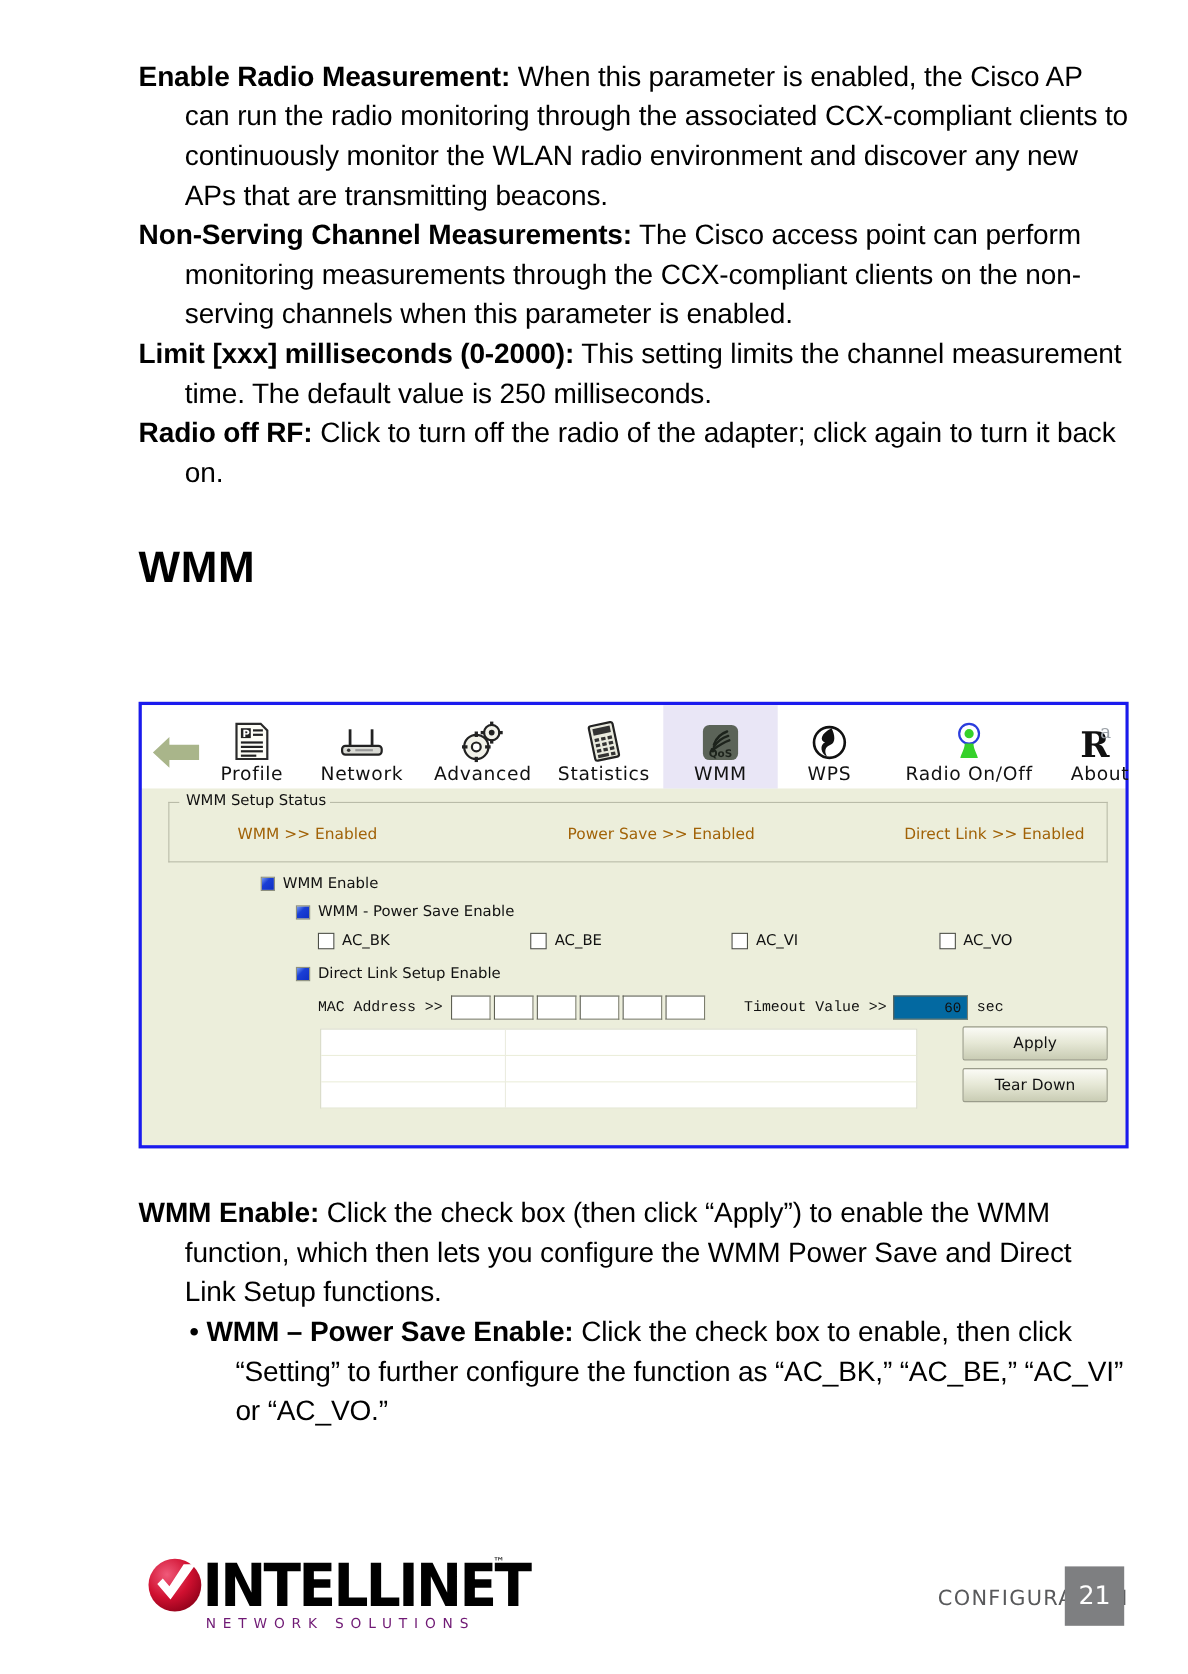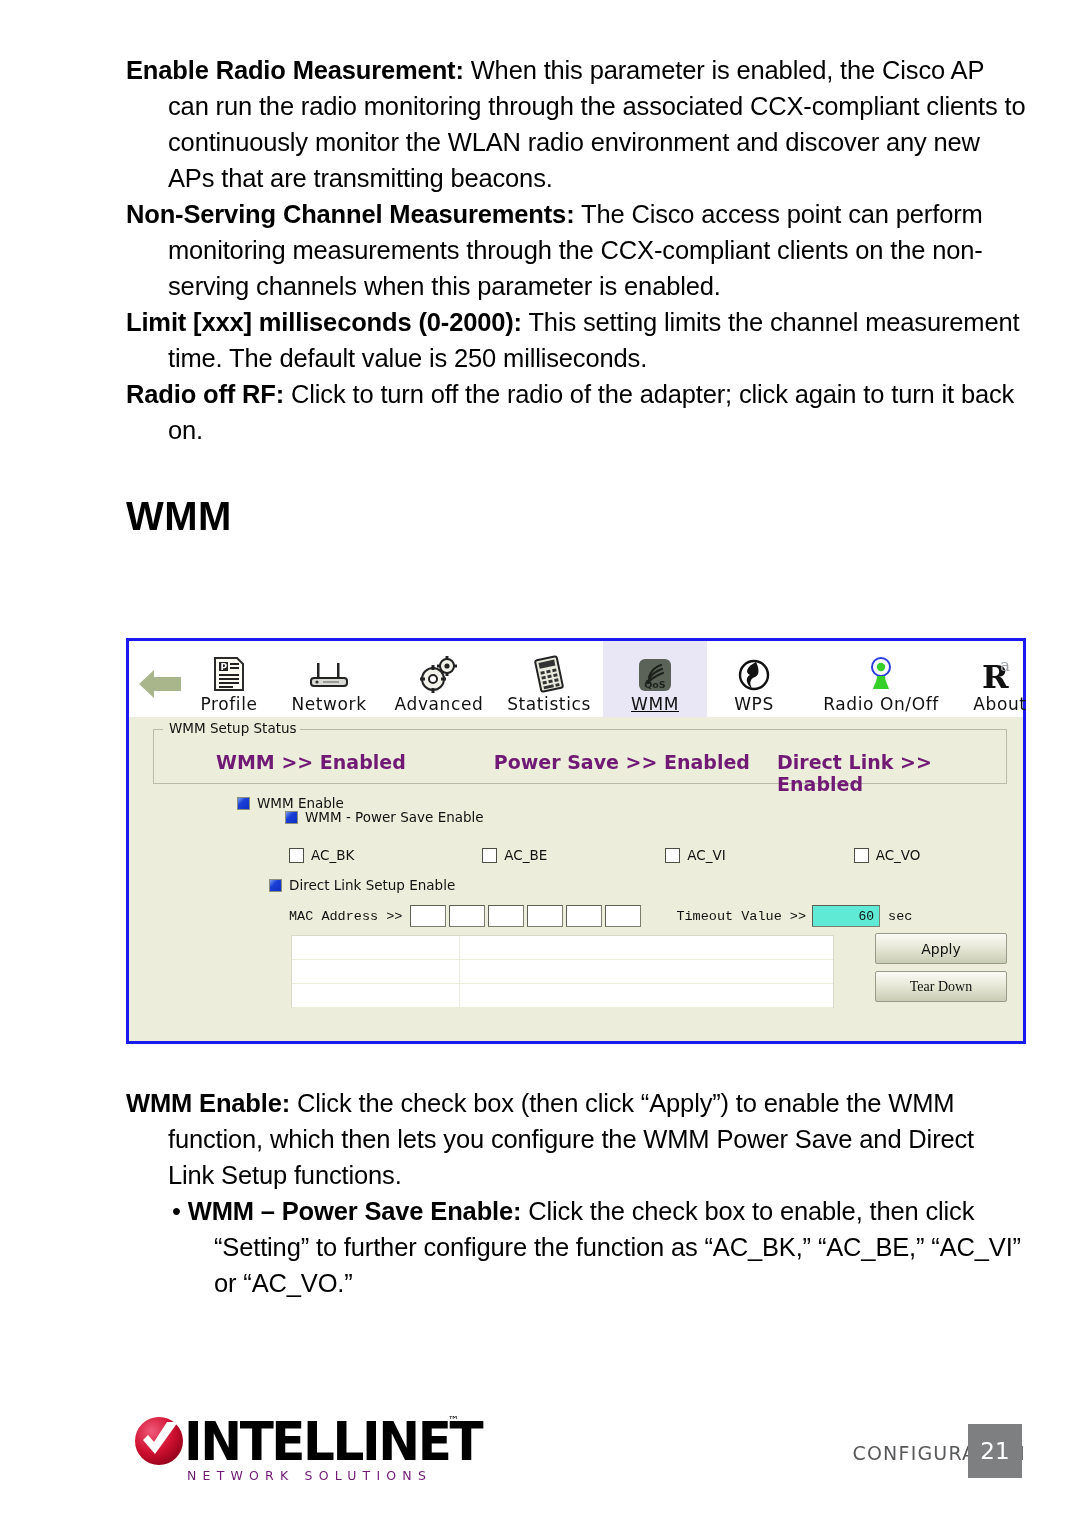--- a/index.html
+++ b/index.html
@@ -105,21 +105,21 @@
     letter-spacing: 0.6px;
     line-height: 22px;
     white-space: nowrap;
     font-family: "DejaVu Sans", sans-serif;
   }
 
   .tab-profile   { width: 92px; }
   .tab-network   { width: 108px; }
   .tab-advanced  { width: 112px; }
   .tab-statistics{ width: 108px; }
-  .tab-wmm       { width: 104px; text-decoration: underline; }
+  .tab-wmm       { width: 104px; }
   .tab-wps       { width: 94px; }
   .tab-radio     { width: 160px; }
   .tab-about     { width: 78px; }
 
   
   .panel-body {
     position: relative;
     height: 324px;
     background: #eceedb;
   }
@@ -160,24 +160,23 @@
     color: #111;
     font-family: "DejaVu Sans", sans-serif;
     z-index: 2;
     white-space: nowrap;
   }
   .status-row {
     position: absolute;
     left: 0; right: 0;
     top: 22px;
     display: flex;
-    font-size: 19px;
-    font-family: "DejaVu Sans", sans-serif;
-    color: #701a75;
-    font-weight: bold;
+    font-size: 14px;
+    font-family: "DejaVu Sans", sans-serif;
+    color: #a16207;
   }
   .status-row .s1 { margin-left: 62px; width: 300px; }
   .status-row .s2 { width: 306px; }
   .status-row .s3 { }
 
   
   .cbrow {
     position: absolute;
     display: flex;
     align-items: center;
@@ -198,21 +197,21 @@
     background: linear-gradient(135deg, #7a9ef0 0%, #1a3fd6 38%, #0f2fc4 100%);
   }
   .cb.unchecked {
     border: 1.5px solid #4d4f46;
     background: #ffffff;
     width: 15px;
     height: 15px;
   }
 
   .r-wmm-enable   { left: 108px; top: 78px; }
-  .r-powersave    { left: 140px; top: 92px; margin-left: 16px; }
+  .r-powersave    { left: 140px; top: 104px; }
   .r-ac           { left: 160px; top: 130px; display:flex; }
   .r-directlink   { left: 140px; top: 160px; }
 
   .ac-item { display: flex; align-items: center; }
   .ac-gap1 { width: 128px; }
   .ac-gap2 { width: 118px; }
   .ac-gap3 { width: 128px; }
 
   
   .macrow {
@@ -233,21 +232,21 @@
     border: 1px solid #7c7e6d;
     border-top-color: #5e6053;
     border-left-color: #5e6053;
     margin-right: 3px;
     box-sizing: border-box;
   }
   .timeout-label { margin-left: 32px; margin-right: 6px; white-space: nowrap; }
   .timeout-input {
     width: 68px;
     height: 22px;
-    background: #5eead4;
+    background: #0369a1;
     border: 1px solid #7c7e6d;
     border-top-color: #5e6053;
     border-left-color: #5e6053;
     box-sizing: border-box;
     text-align: right;
     padding-right: 5px;
     line-height: 21px;
     font-size: 13px;
   }
   .sec-label { margin-left: 8px; }
@@ -289,21 +288,21 @@
     font-size: 14px;
     font-family: "DejaVu Sans", sans-serif;
     color: #111;
     display: flex;
     align-items: center;
     justify-content: center;
     box-sizing: border-box;
     text-align: center;
   }
   .btn-apply { top: 216px; }
-  .btn-tear  { top: 254px; font-family: Liberation Serif, serif; }
+  .btn-tear  { top: 254px; }
 
   
   .footer-logo {
     position: absolute;
     left: 134px;
     top: 1408px;
     width: 330px;
     height: 78px;
   }
   .logo-wordmark {

